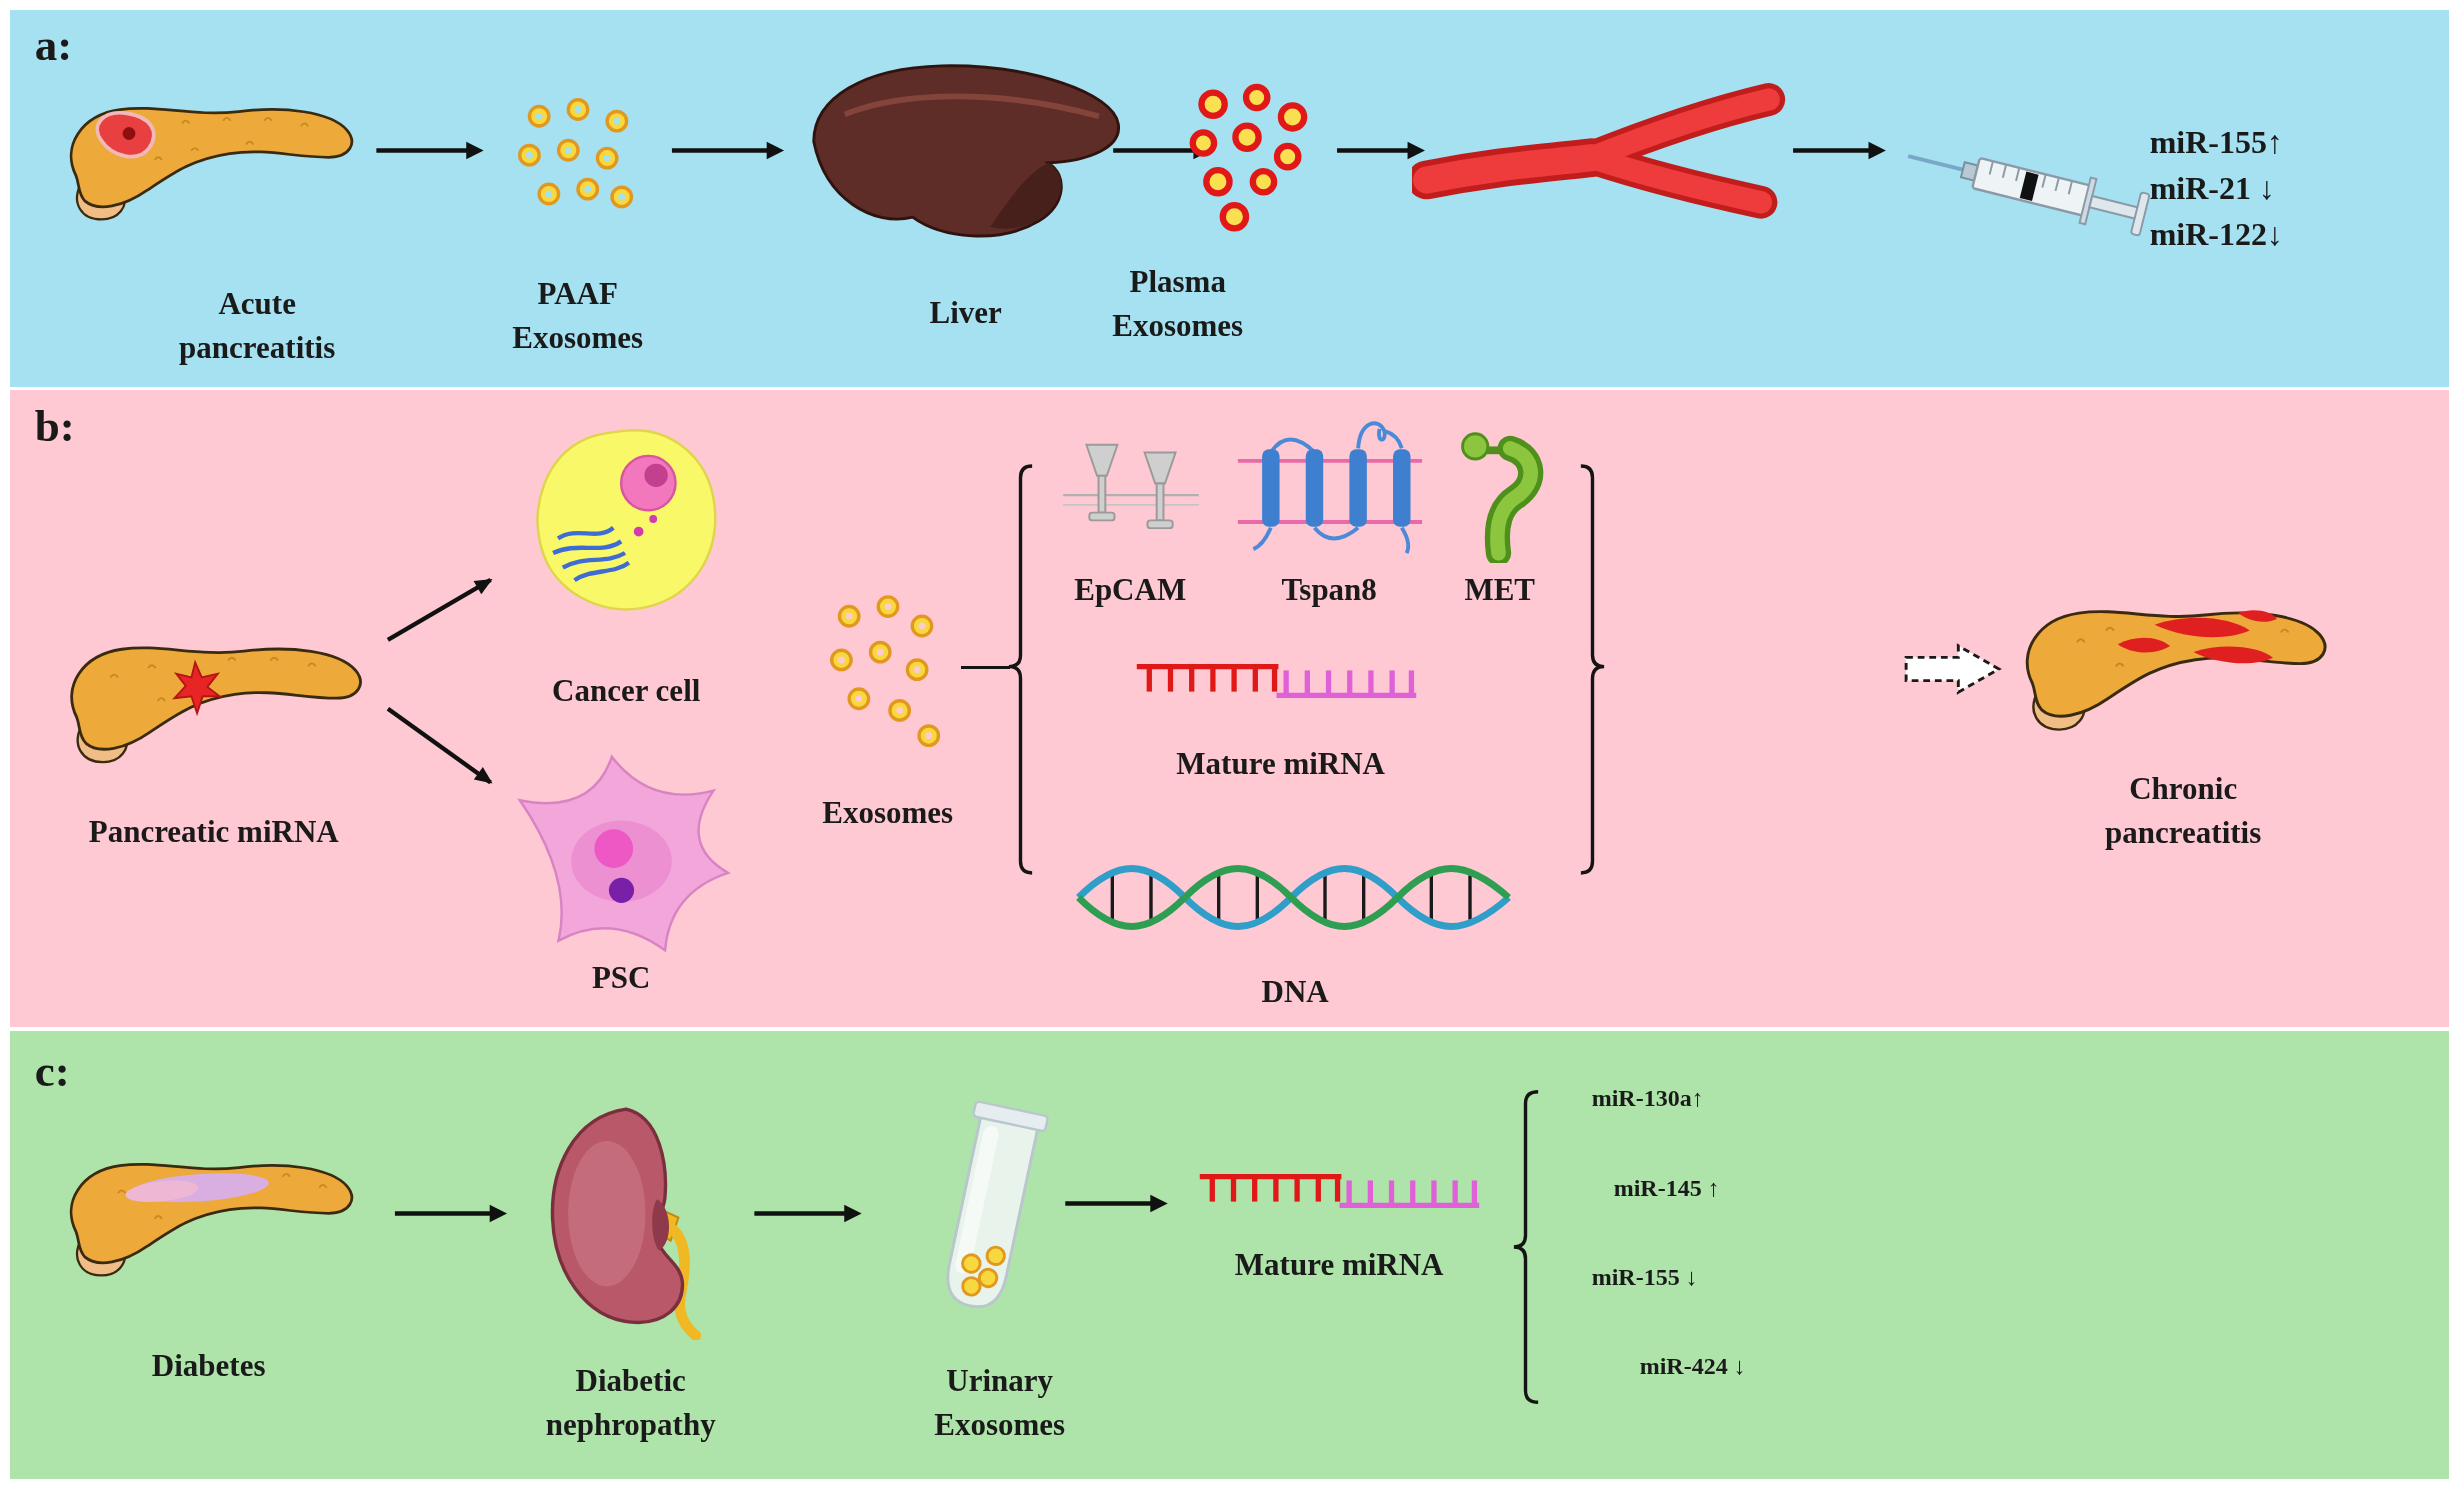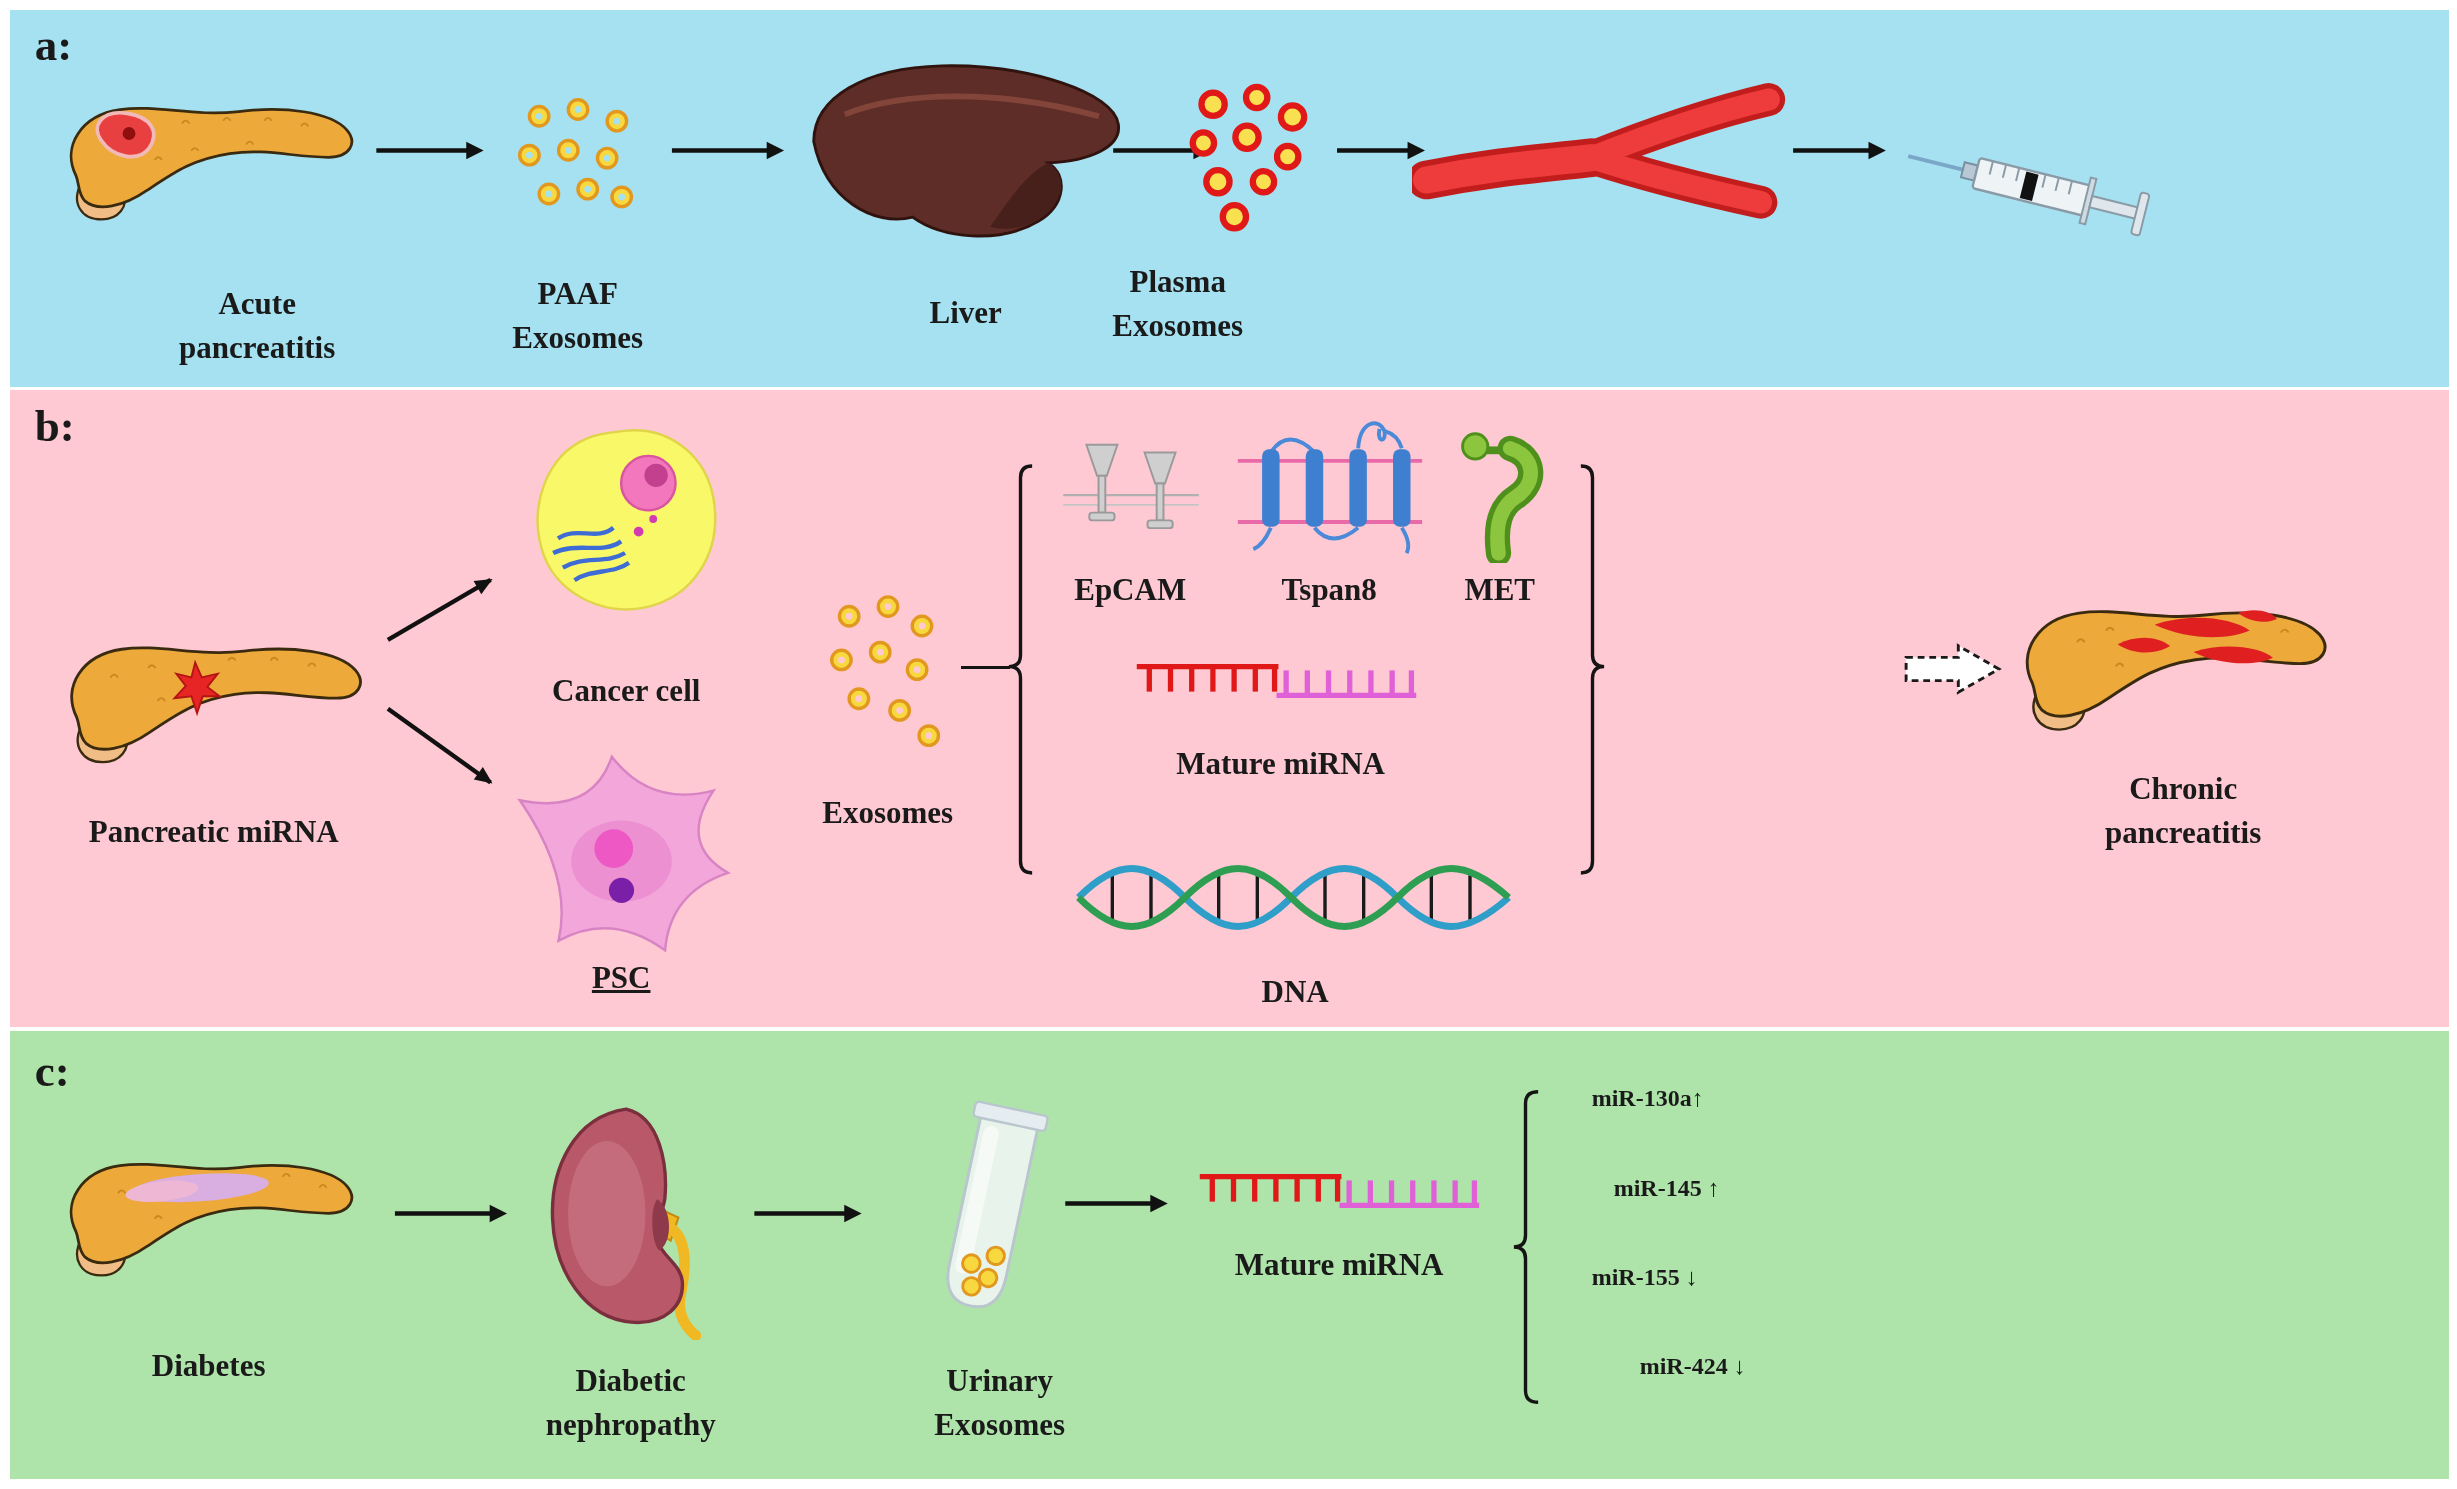--- a/index.html
+++ b/index.html
@@ -143,20 +143,25 @@
           <line x1="168" y1="84" x2="168" y2="98"></line>
             <line x1="182" y1="84" x2="182" y2="98"></line>
         </g>
         <rect x="134" y="86" width="13" height="28" fill="#111"></rect>
         <rect x="200" y="76" width="6" height="48" fill="#cfdbe2" stroke="#8a9aa6" stroke-width="2"></rect>
         <rect x="206" y="94" width="50" height="12" fill="#dfe7ec" stroke="#8a9aa6" stroke-width="2"></rect>
         <rect x="254" y="78" width="9" height="44" rx="3" fill="#dfe7ec" stroke="#8a9aa6" stroke-width="2"></rect>
       </g>
     </svg>
 
+    <div class="abs" style="left:2140px;top:109px;">
+      <div class="mir-line">miR-155↑</div>
+      <div class="mir-line">miR-21 ↓</div>
+      <div class="mir-line">miR-122↓</div>
+    </div>
   </div>
 
   <div class="panel panel-b">
     <div class="panel-letter" style="left:25px;top:13.6px;">b:</div>
 
     <svg class="abs" style="left:44px;top:221px;" width="320" height="180" viewBox="0 0 340 190">
       <path d="M30,120 C18,142 30,160 52,160 C70,160 82,146 76,130 C60,140 42,136 30,120 Z" fill="#f0bd86" stroke="#3a2a10" stroke-width="2.5"></path>
       <path d="M24,112 C8,80 30,46 72,40 C112,34 152,48 202,42 C252,36 302,42 320,62 C332,76 324,92 300,92 C262,92 232,82 192,88 C152,94 132,108 102,128 C76,146 48,152 34,140 C26,132 28,122 24,112 Z" fill="#edaa3b" stroke="#3a2a10" stroke-width="3"></path>
       <g stroke="#c8871f" stroke-width="2" fill="none">
         <path d="M100,60 q4,-6 8,0"></path>
@@ -197,21 +202,21 @@
         <circle cx="133" cy="105" r="4" fill="#d23ab0"></circle>
     </svg>
     <div class="lbl" style="left:505px;top:279px;width:223px;">Cancer cell</div>
 
     <svg class="abs" style="left:495px;top:357px;" width="233" height="213" viewBox="0 0 240 220">
       <path d="M15,55 Q90,70 110,10 Q150,62 215,45 Q178,100 230,130 Q170,150 165,210 Q110,170 55,200 Q70,135 15,55 Z" fill="#f2a6da" stroke="#d884c4" stroke-width="2.5"></path>
       <ellipse cx="120" cy="118" rx="52" ry="42" fill="#ec90d2"></ellipse>
       <circle cx="112" cy="105" r="20" fill="#ee58c4"></circle>
       <circle cx="120" cy="148" r="13" fill="#7a1fa8"></circle>
     </svg>
-    <div class="lbl" style="left:534px;top:566px;width:155px;text-decoration:underline;">PSC</div>
+    <div class="lbl" style="left:534px;top:566px;width:155px;">PSC</div>
 
     <svg class="abs" style="left:810px;top:202px;" width="136" height="165" viewBox="0 0 140 170">
       <g>
         <circle cx="30" cy="25" r="10" fill="#f7d93f" stroke="#e2981f" stroke-width="3.5"></circle>
           <circle cx="30" cy="25" r="3.5" fill="#fec9d3"></circle>
         <circle cx="70" cy="15" r="10" fill="#f7d93f" stroke="#e2981f" stroke-width="3.5"></circle>
           <circle cx="70" cy="15" r="3.5" fill="#fec9d3"></circle>
         <circle cx="105" cy="35" r="10" fill="#f7d93f" stroke="#e2981f" stroke-width="3.5"></circle>
           <circle cx="105" cy="35" r="3.5" fill="#fec9d3"></circle>
         <circle cx="22" cy="70" r="10" fill="#f7d93f" stroke="#e2981f" stroke-width="3.5"></circle>

